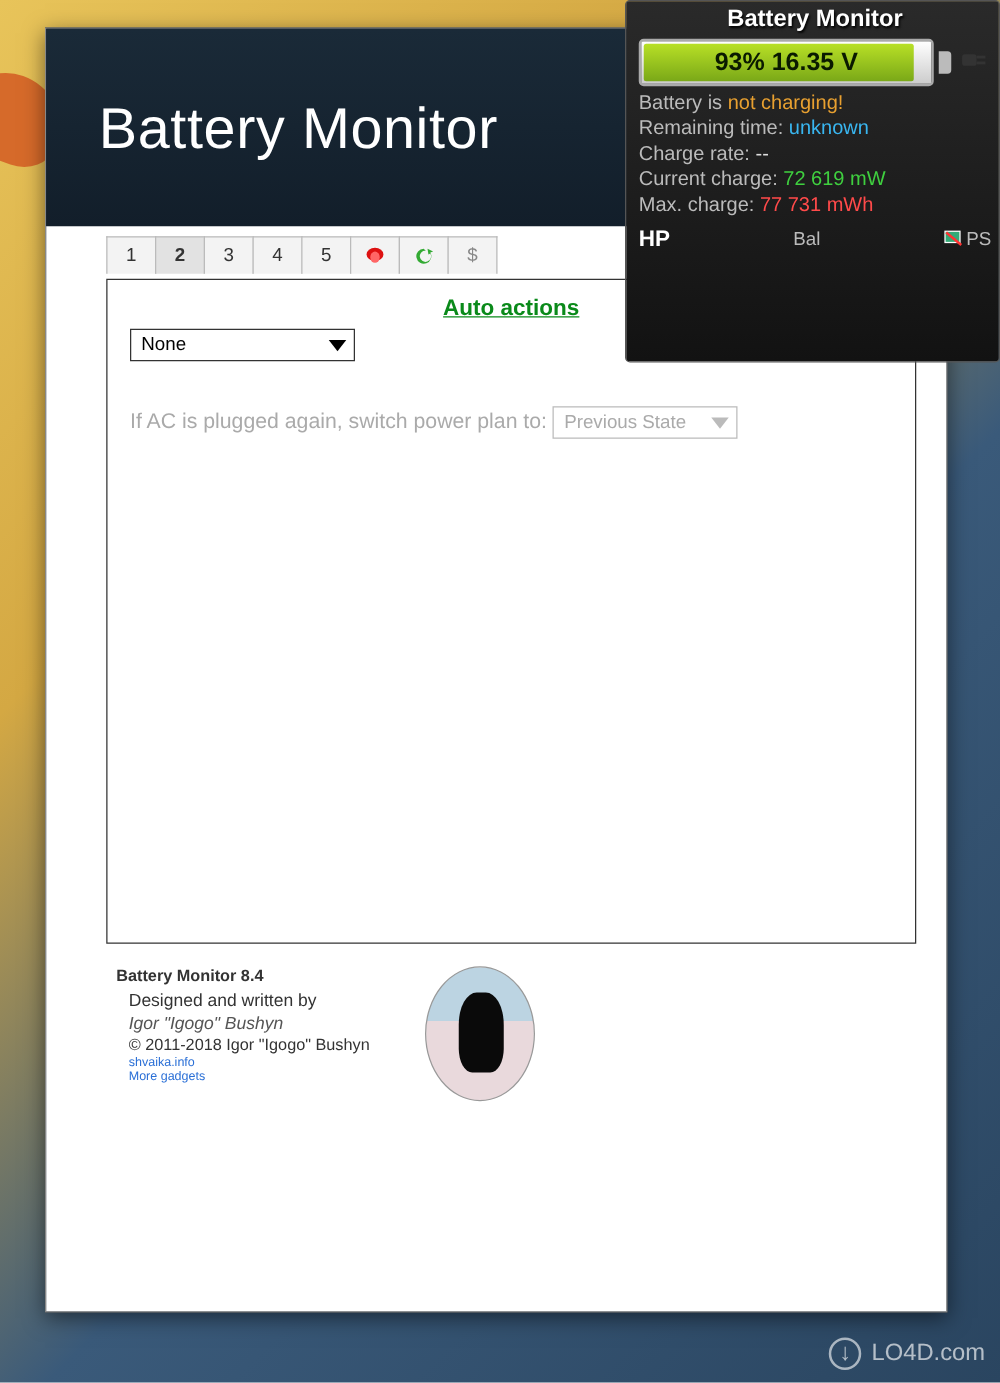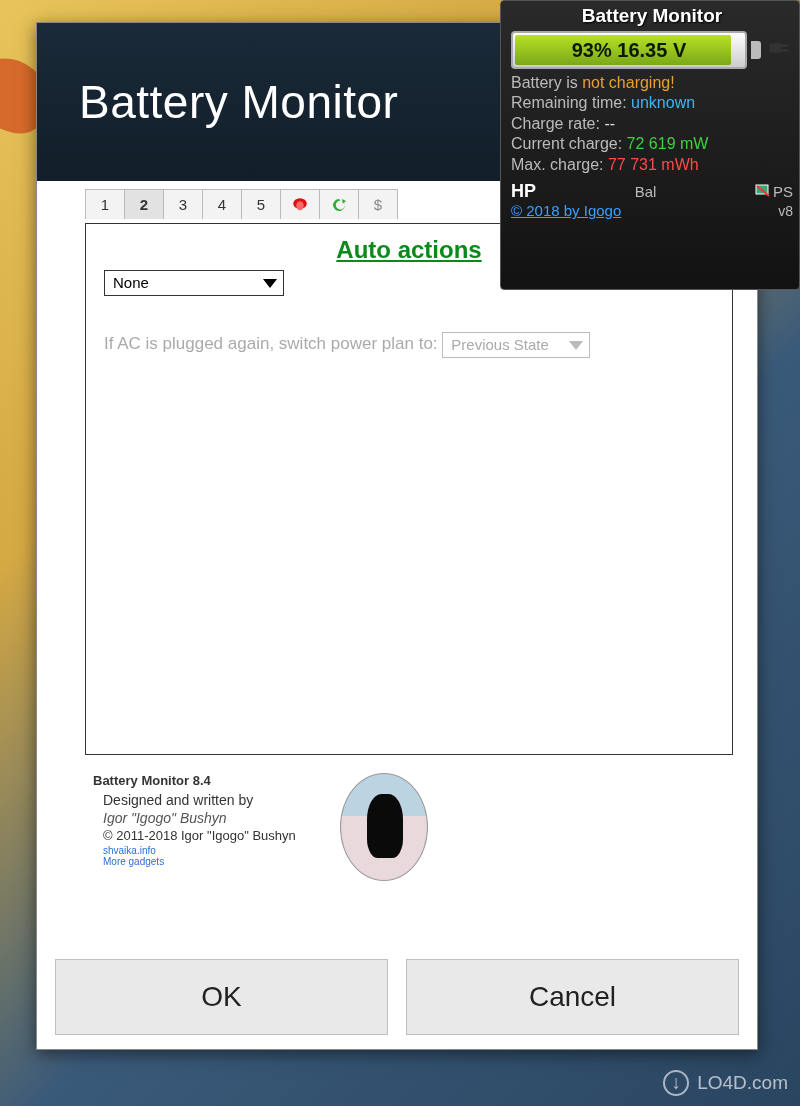--- a/index.html
+++ b/index.html
@@ -73,21 +73,21 @@
   margin-left: 30px;
   margin-right: 6px;
   padding: 12px 18px;
   position: relative;
 }
 .section-title {
   text-align: center;
   color: #0a8a1a;
   font-weight: bold;
   text-decoration: underline;
-  font-size: 24px;
+  font-size: 18px;
   margin-bottom: 6px;
 }
 .field-row {
   font-size: 17px; font-weight: bold; color: #000;
   line-height: 1.35;
 }
 .field-row.disabled { color: #aaa; font-weight: normal; margin-top: 36px; }
 .select {
   display: inline-flex; align-items: center; justify-content: space-between;
   border: 1px solid #333;
@@ -290,24 +290,20 @@
         <div class="about-author">Igor "Igogo" Bushyn</div>
         <div class="about-copy">© 2011-2018 Igor "Igogo" Bushyn</div>
         <a class="about-link">shvaika.info</a>
         <a class="about-link">More gadgets</a>
       </div>
       <div class="avatar">
         <div class="cat"></div>
       </div>
     </div>
 
-    <div class="actions">
-      <div class="btn">OK</div>
-      <div class="btn">Cancel</div>
-    </div>
 
   </div>
 </div>
 
 <div class="widget">
   <div class="widget-title">Battery Monitor</div>
 
   <div class="battery-row">
     <div class="battery-body">
       <div class="battery-fill"></div>
@@ -346,22 +342,18 @@
     <span class="hp">HP</span>
     <span class="bal">Bal</span>
     <span class="ps">
       <svg width="16" height="16" viewBox="0 0 16 16">
           <rect x="1" y="2" width="12" height="9" fill="#3a7" stroke="#fff"></rect>
           <line x1="2" y1="3" x2="14" y2="13" stroke="#f33" stroke-width="2"></line>
         </svg>
       <span>PS</span>
     </span>
   </div>
-  <div class="widget-bottom">
-    <span class="widget-credit">© 2018 by Igogo</span>
-    <span style="color:#bbb;font-size:14px">v8</span>
-  </div>
 </div>
 
 <div class="site-watermark">
   <span class="wm-badge">↓</span>
   <span>LO4D.com</span>
 </div>
 
 </body></html>

